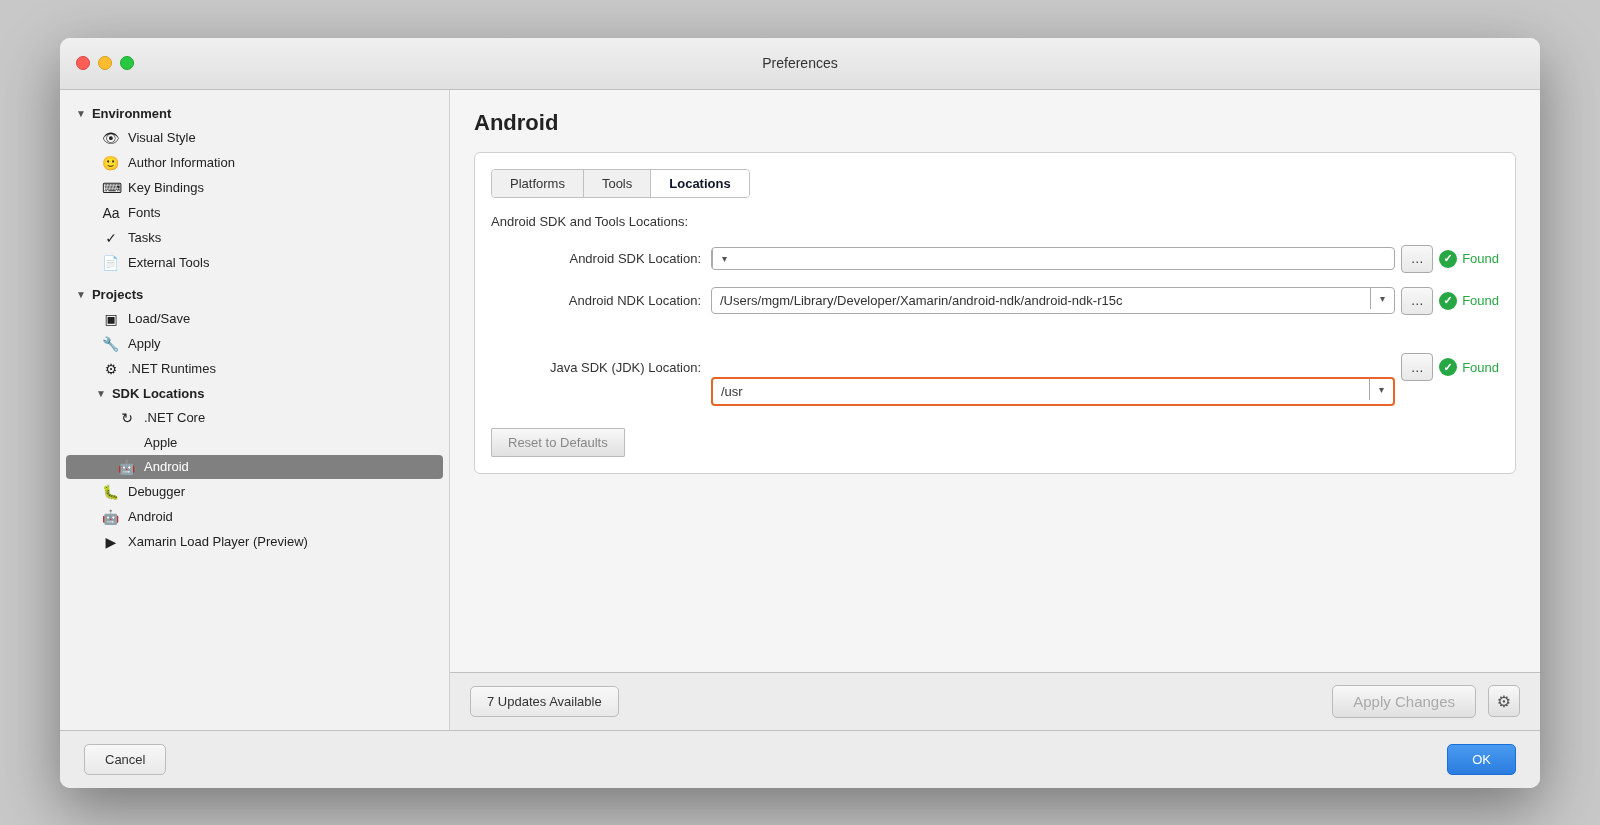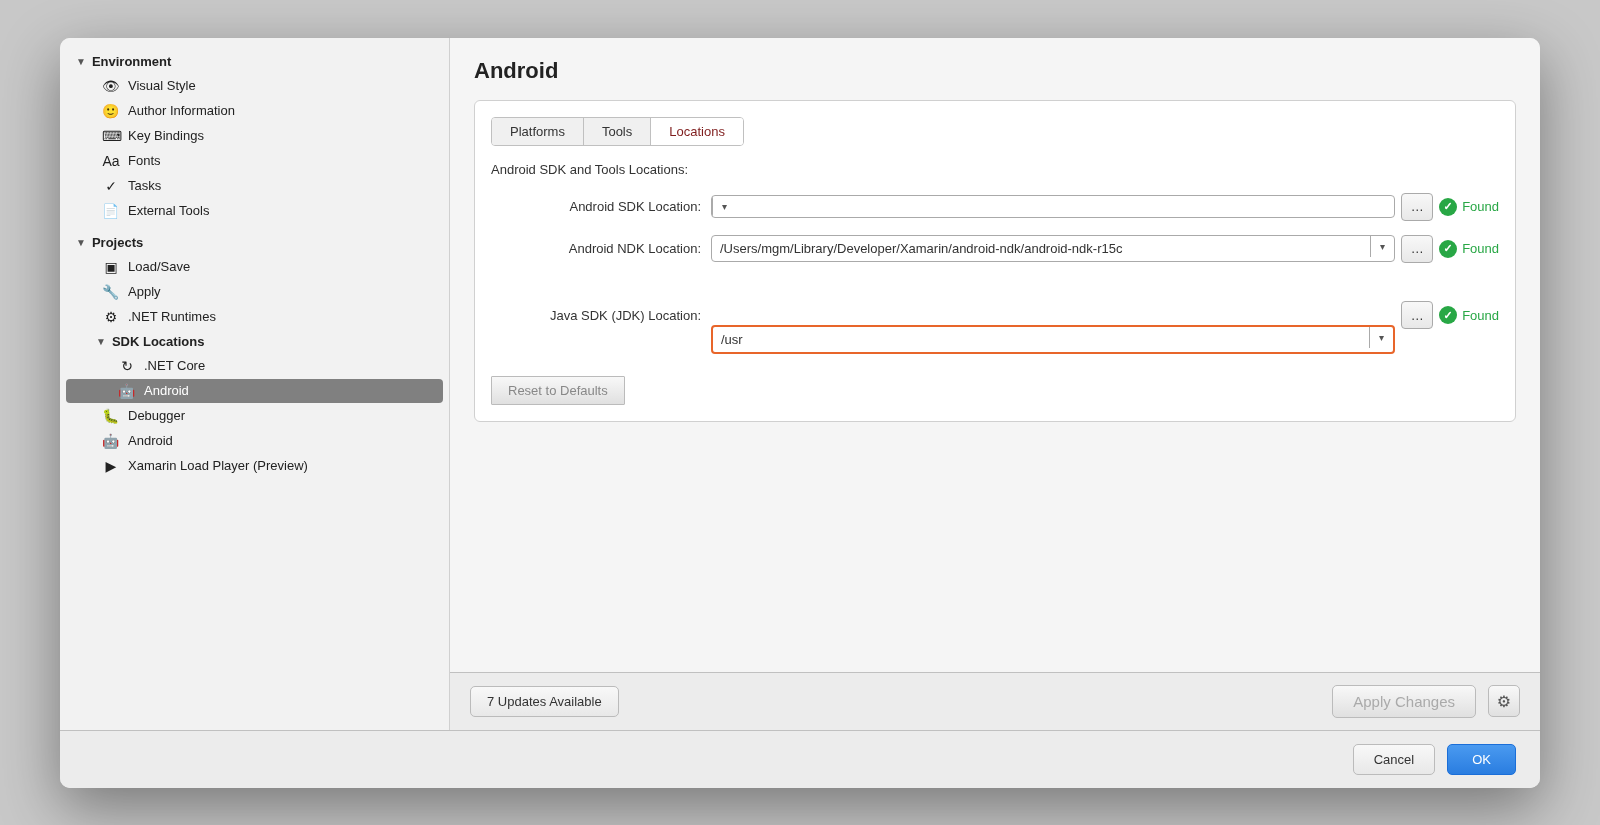--- a/index.html
+++ b/index.html
@@ -141,22 +141,22 @@
       padding: 6px 18px;
       font-size: 13px;
       cursor: pointer;
       background: #f0f0f0;
       border-right: 1px solid #c0c0c0;
       color: #333;
     }
     .tab:last-child { border-right: none; }
     .tab.active {
       background: white;
-      font-weight: 400;
-      color: #7f1d1d;
+      font-weight: 700;
+      color: #0f172a;
     }
     .section-label {
       font-size: 13px;
       color: #333;
       margin-bottom: 16px;
     }
     .location-row {
       display: flex;
       align-items: center;
       margin-bottom: 14px;
@@ -294,21 +294,21 @@
       justify-content: center;
       font-size: 16px;
       color: #555;
     }
     .dialog-bottom {
       height: 58px;
       border-top: 1px solid #c0c0c0;
       background: #ececec;
       display: flex;
       align-items: center;
-      justify-content: flex-end;
+      justify-content: space-between;
       padding: 0 24px;
       gap: 12px;
     }
     .cancel-btn {
       padding: 7px 20px;
       border: 1px solid #bbb;
       border-radius: 5px;
       background: linear-gradient(to bottom, #f8f8f8, #e8e8e8);
       font-size: 13px;
       color: #333;
@@ -323,20 +323,28 @@
       color: white;
       cursor: pointer;
       font-weight: 500;
     }
   </style>
 </head>
 <body>
 
 <div class="window">
 
+  <div class="titlebar">
+    <div class="traffic-lights">
+      <div class="traffic-light tl-red"></div>
+      <div class="traffic-light tl-yellow"></div>
+      <div class="traffic-light tl-green"></div>
+    </div>
+    <span class="titlebar-title">Preferences</span>
+  </div>
 
   <div class="window-body">
 
     <div class="sidebar">
 
       <div class="sidebar-section-header">
         <span class="arrow">▼</span>
         <span>Environment</span>
       </div>
       <div class="sidebar-item">
@@ -381,20 +389,24 @@
         <span>.NET Runtimes</span>
       </div>
 
       <div class="sidebar-section-header" style="padding-left:36px; font-weight:700;">
         <span class="arrow">▼</span>
         <span>SDK Locations</span>
       </div>
       <div class="sidebar-item sidebar-sub-item">
         <span class="item-icon">↻</span>
         <span>.NET Core</span>
+      </div>
+      <div class="sidebar-item sidebar-sub-item">
+        <span class="item-icon"></span>
+        <span>Apple</span>
       </div>
       <div class="sidebar-item sidebar-sub-item active">
         <span class="item-icon">🤖</span>
         <span>Android</span>
       </div>
 
       <div class="sidebar-item">
         <span class="item-icon">🐛</span>
         <span>Debugger</span>
       </div>

